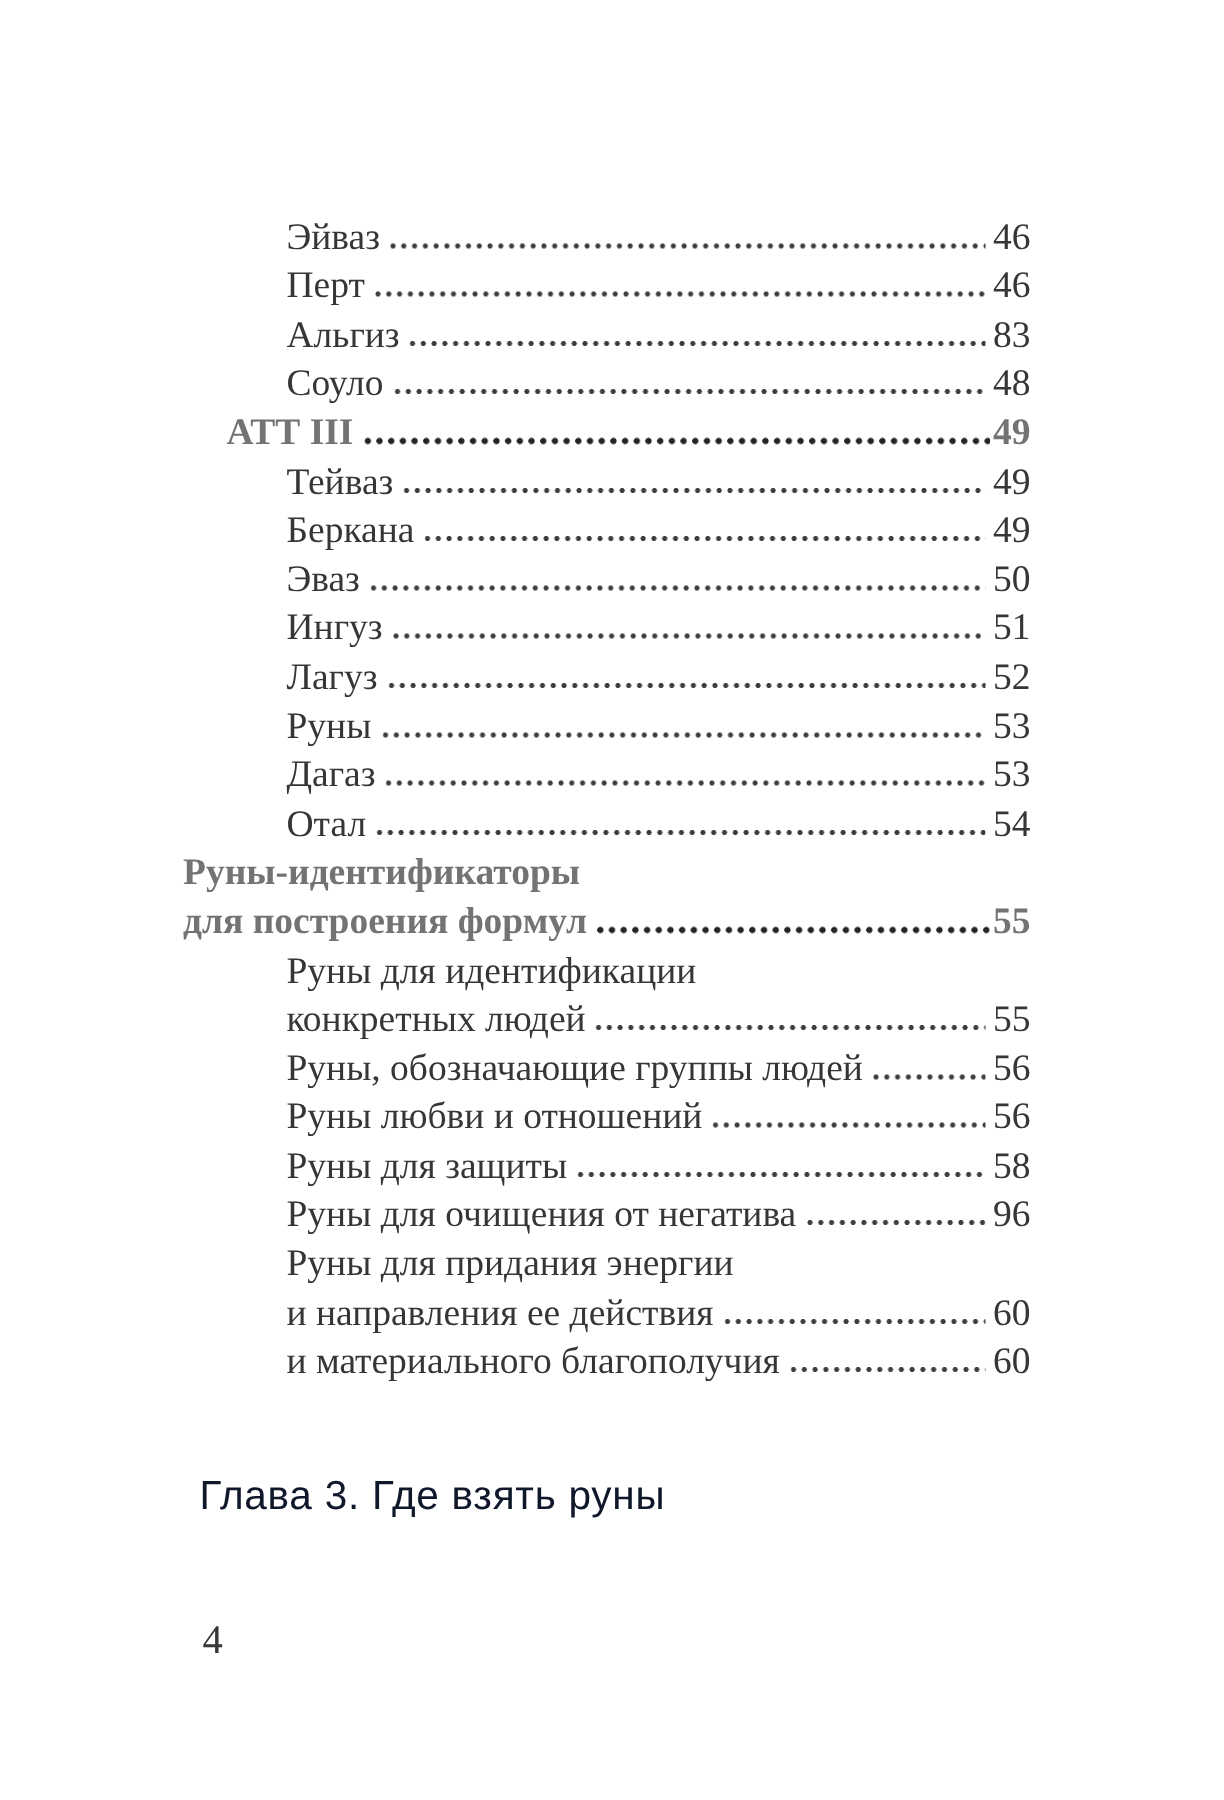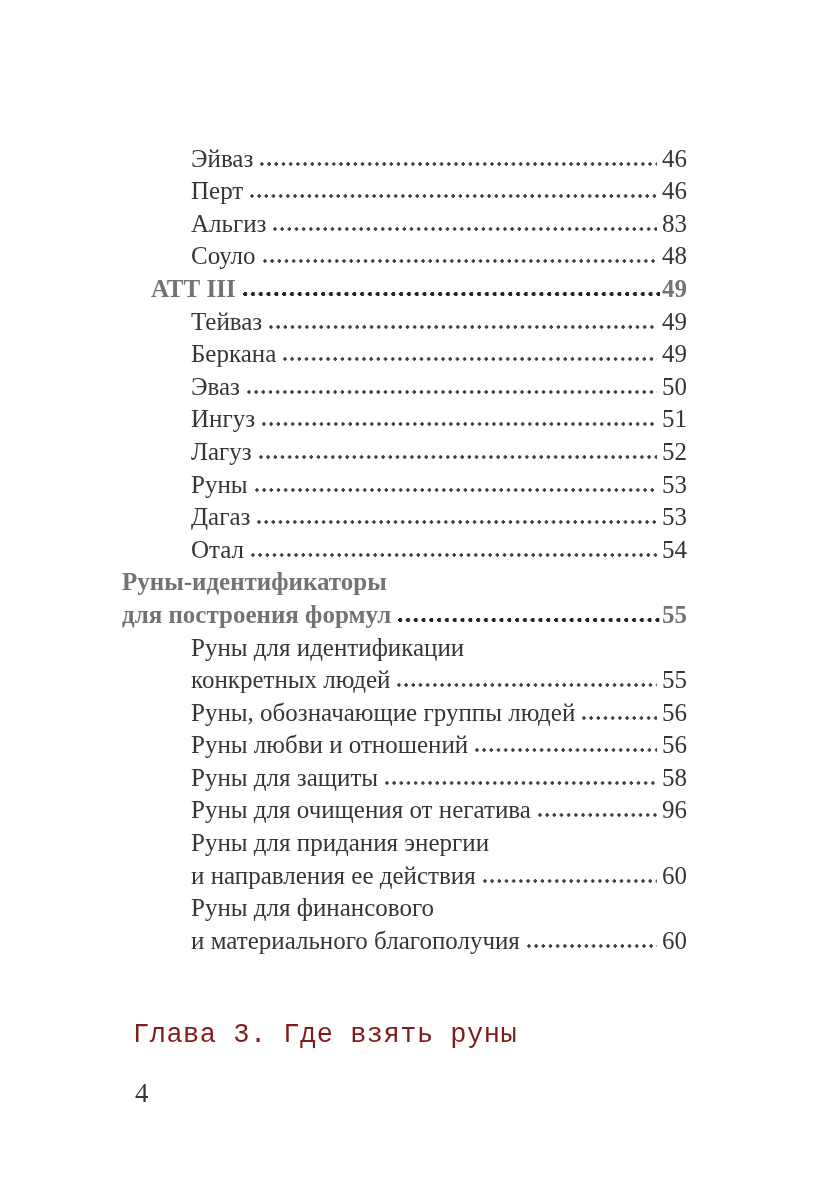--- a/index.html
+++ b/index.html
@@ -45,26 +45,26 @@
   .bold > .leader {
     background-image: radial-gradient(circle at 2.2px 3px, #242424 1.9px, transparent 2.3px);
     background-size: 7.8px 6px;
     margin-right: 2px;
   }
 
   
   .chapter {
     position: absolute;
     left: 133px;
-    top: 1018px;
+    top: 980px;
     width: 565px;
-    font-family: Liberation Mono, monospace;
+    font-family: Liberation Sans, sans-serif;
     font-size: 27px;
     line-height: 34px;
-    color: #7f1d1d;
+    color: #0f172a;
     letter-spacing: 0.5px;
   }
   .chapter .row {
     height: 34px;
     font-size: 27px;
   }
   .chapter .leader {
     height: 5px;
     margin: 0 2px 8px 8px;
     background-image: radial-gradient(circle at 1.8px 2.5px, #333333 1.4px, transparent 1.7px);
@@ -188,23 +188,20 @@
     </div>
     <div class="row lvl3">
       <span class="t">Руны для придания энергии</span>
     </div>
     <div class="row lvl3">
       <span class="t">и направления ее действия</span>
       <span class="leader"></span>
       <span class="p">60</span>
     </div>
     <div class="row lvl3">
-      <span class="t">Руны для финансового</span>
-    </div>
-    <div class="row lvl3">
       <span class="t">и материального благополучия</span>
       <span class="leader"></span>
       <span class="p">60</span>
     </div>
   </main>
 
 <section class="chapter">
   <div class="row">
     <span class="t">Глава 3. Где взять руны</span>
   </div>

